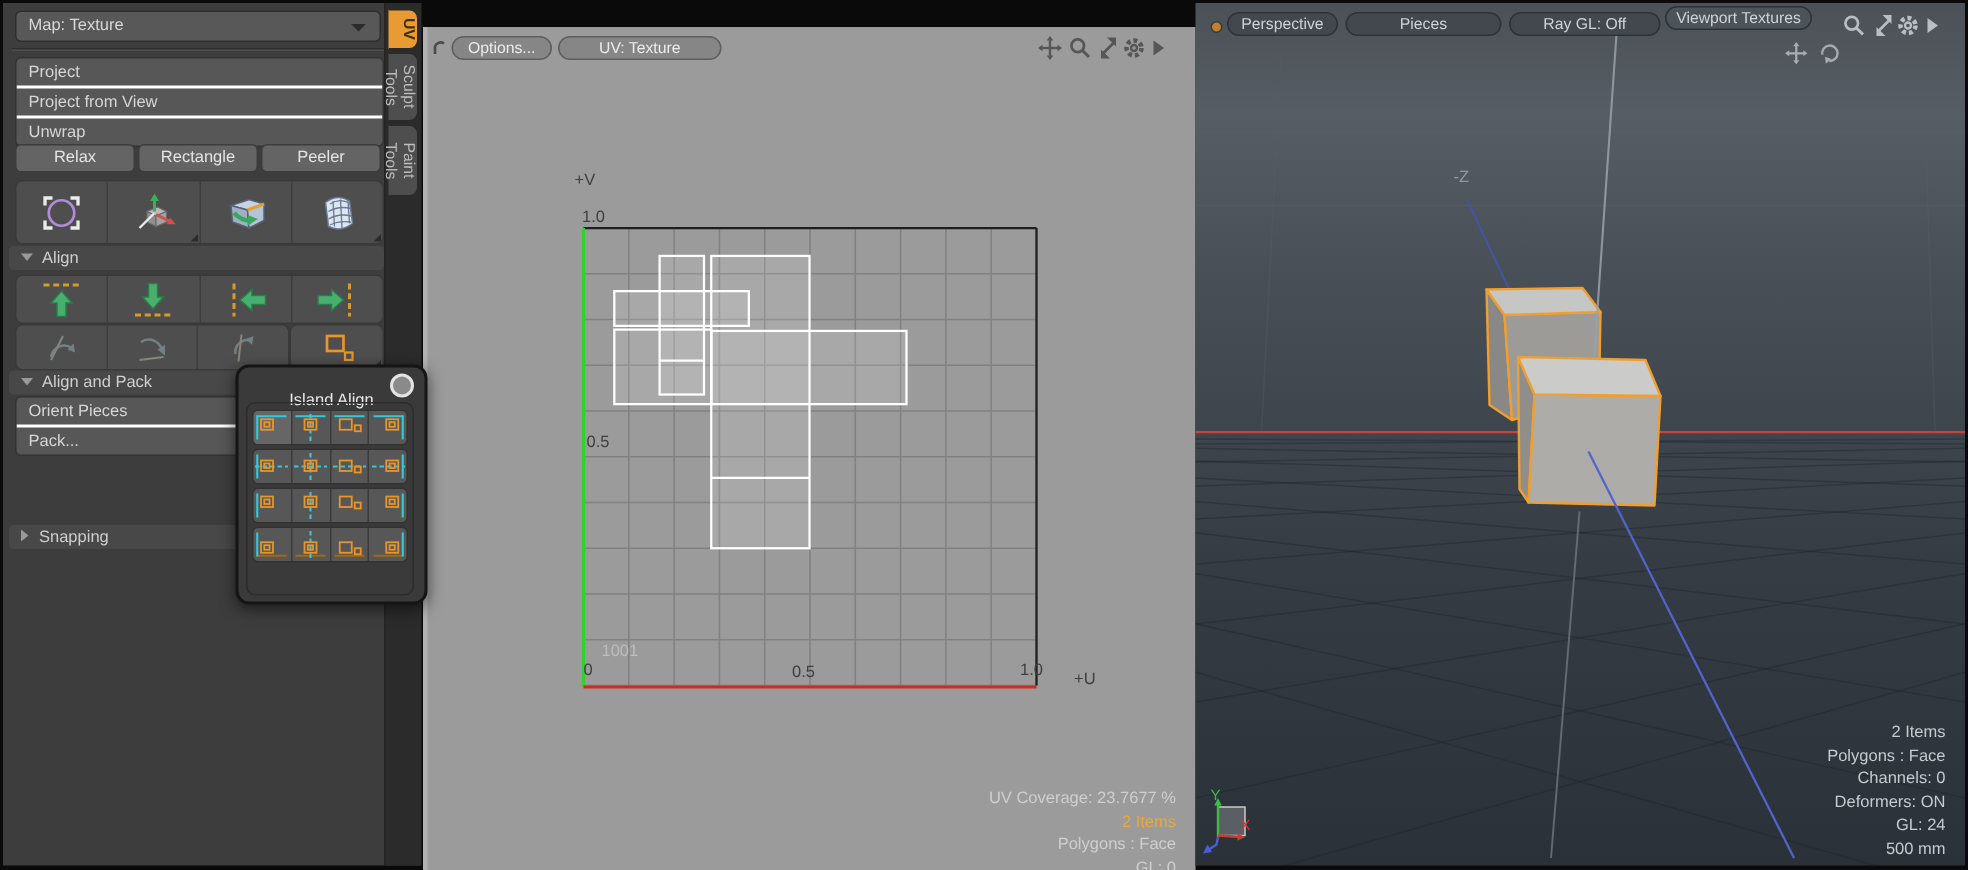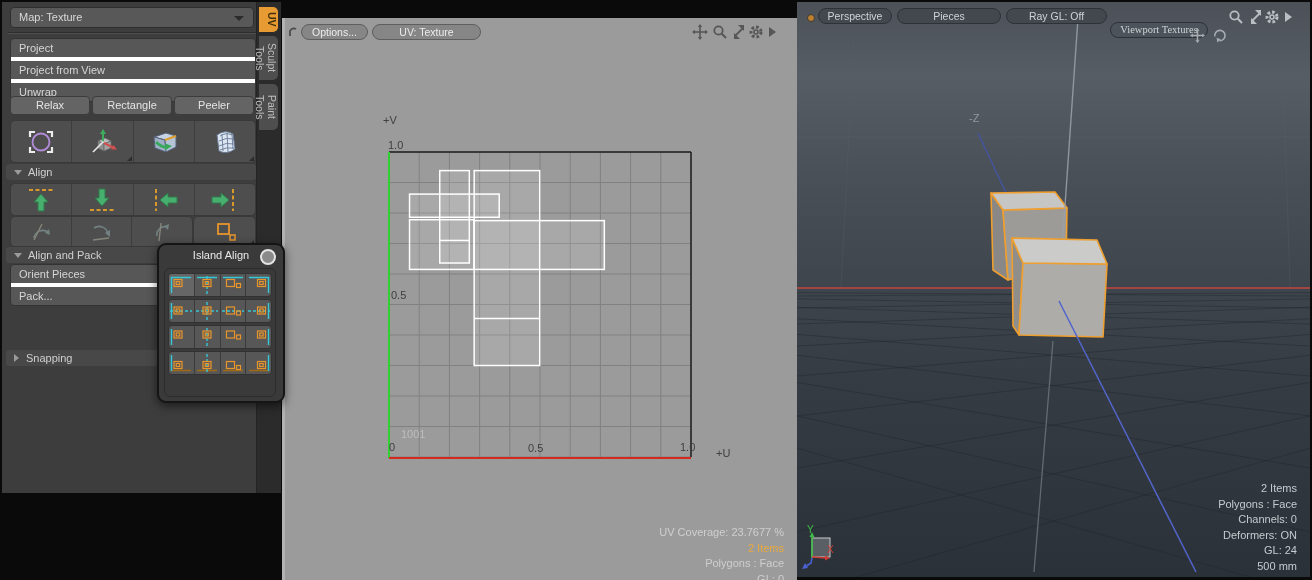--- a/index.html
+++ b/index.html
@@ -1,53 +1,53 @@
 <!DOCTYPE html>
 <html><head>
 <meta charset="utf-8">
 <style>
   html,body{margin:0;padding:0;background:#000;}
   #app{position:relative;width:1312px;height:580px;background:#0a0a0a;overflow:hidden;
        font-family:"Liberation Sans","DejaVu Sans",sans-serif;font-size:11px;
        -webkit-font-smoothing:antialiased;}
   .abs{position:absolute;}
   
-  #left-panel{left:2px;top:2px;width:278px;height:491px;background:#3d3d3d;}
+  #left-panel{left:2px;top:2px;width:278px;height:575px;background:#3d3d3d;}
   #tab-strip{position:absolute;left:254px;top:0;width:24px;height:100%;background:#2b2b2b;border-left:1px solid #242424;}
   .vtab{position:absolute;left:2px;width:20px;writing-mode:vertical-rl;text-align:center;
         background:#4e4e4e;color:#bdbdbd;border:1px solid #2a2a2a;border-left:none;
         border-radius:0 6px 6px 0;font-size:10.5px;padding:4px 0;box-sizing:border-box;cursor:pointer;}
   .vtab.active{background:#e89b33;color:#41300a;font-weight:bold;}
   .dropdown{left:8px;top:5px;width:244px;height:21px;background:#585858;border:1px solid #2e2e2e;
         border-radius:4px;box-sizing:border-box;color:#d8d8d8;line-height:19px;padding-left:8px;}
   .dd-arrow{position:absolute;right:9px;top:8px;width:0;height:0;border-left:5px solid transparent;
         border-right:5px solid transparent;border-top:5px solid #2b2b2b;}
   .groove{left:6px;top:30px;width:248px;height:0;border-top:1px solid #2d2d2d;border-bottom:1px solid #4f4f4f;}
   .cmd-group{left:8px;top:36px;width:244px;background:#575757;border:1px solid #333;border-radius:4px;overflow:hidden;}
-  .cmd-item{height:18px;line-height:18px;padding-left:8px;color:#d6d6d6;border-top:4px solid #ffffff;cursor:pointer;}
+  .cmd-item{height:18px;line-height:18px;padding-left:8px;color:#d6d6d6;border-top:2px solid #ffffff;cursor:pointer;}
   .cmd-item:first-child{border-top:none;}
   .btn-row{left:8px;top:94px;width:244px;height:19px;display:flex;gap:2px;}
   .btn-row .pbtn{flex:1;background:#646464;border:1px solid #3c3c3c;border-radius:4px;color:#e4e4e4;
         text-align:center;line-height:17px;cursor:pointer;}
   .cellrow{display:flex;background:#4e4e4e;border:1px solid #393939;border-radius:5px;overflow:hidden;}
   .cellrow .cell{flex:1;border-left:1px solid #3d3d3d;display:flex;align-items:center;justify-content:center;
         position:relative;cursor:pointer;}
   .cellrow .cell:first-child{border-left:none;}
   .flyout{position:absolute;right:1px;bottom:1px;width:0;height:0;border-left:5px solid transparent;
         border-bottom:5px solid #2c2c2c;}
   .sec-head{left:4px;width:250px;height:16px;background:#484848;border-radius:3px;color:#cfcfcf;
         line-height:16px;padding-left:8px;box-sizing:border-box;cursor:pointer;}
   .tri-down{display:inline-block;width:0;height:0;border-left:4px solid transparent;border-right:4px solid transparent;
         border-top:5px solid #9a9a9a;margin-right:6px;vertical-align:1px;}
   .tri-right{display:inline-block;width:0;height:0;border-top:4px solid transparent;border-bottom:4px solid transparent;
         border-left:5px solid #9a9a9a;margin-right:7px;}
   
   #island-popup{left:155px;top:241px;width:124px;height:156px;background:#3a3a3a;border:2px solid #151515;
         border-radius:9px;z-index:20;box-shadow:0 3px 10px rgba(0,0,0,.55);}
-  #island-popup .title{position:absolute;left:0;top:4px;width:100%;text-align:center;color:#e8e8e8;}
+  #island-popup .title{position:absolute;left:0;top:16px;width:100%;text-align:center;color:#e8e8e8;}
   #island-popup .radio{position:absolute;right:7px;top:4px;width:12px;height:12px;border-radius:50%;
         border:2px solid #e3e3e3;background:#8a8a8a;cursor:pointer;}
   #ia-well{position:absolute;left:5px;top:23px;width:110px;height:127px;border:1px solid #2c2c2c;border-radius:6px;}
   .ia-row{position:absolute;left:3px;width:102px;height:22px;display:flex;background:#575757;
         border:1px solid #323232;border-radius:4px;overflow:hidden;}
   .ia-cell{flex:1;border-left:1px solid #3b3b3b;display:flex;align-items:center;justify-content:center;cursor:pointer;}
   .ia-cell:first-child{border-left:none;}
   .ia-cell.sel{background:#666;}
   
   #uv-pane{left:282px;top:18px;width:515px;height:575px;background:#9b9b9b;}
@@ -500,21 +500,21 @@
         <polygon points="5,567 11,566 8,561" fill="#4a5fd0"></polygon>
         <text x="10" y="531" fill="#3dbb44" font-size="10" font-family="Liberation Sans, sans-serif">Y</text>
         <text x="30" y="551" fill="#cc3b33" font-size="10" font-family="Liberation Sans, sans-serif">X</text>
       </g>
     </svg>
 
     <span class="led" style="left:10px;top:12px;"></span>
     <div class="pill dark" style="left:21px;top:6px;width:74px;">Perspective</div>
     <div class="pill dark" style="left:100px;top:6px;width:104px;">Pieces</div>
     <div class="pill dark" style="left:209px;top:6px;width:101px;">Ray GL: Off</div>
-    <div class="pill dark darker-lit" style="left:313px;top:20px;width:98px;font-family:Liberation Serif, serif;">Viewport Textures</div>
+    <div class="pill dark darker-lit" style="left:313px;top:2px;width:98px;">Viewport Textures</div>
 
     <svg class="hicon" style="left:431px;top:7px;" width="16" height="16" viewBox="0 0 16 16">
       <circle cx="6.5" cy="6.5" r="4.2" fill="none" stroke="#b9bec3" stroke-width="1.8"></circle>
         <line x1="9.8" y1="9.8" x2="14" y2="14" stroke="#b9bec3" stroke-width="2"></line>
     </svg>
     <svg class="hicon" style="left:451px;top:7px;" width="16" height="16" viewBox="0 0 16 16">
       <line x1="4" y1="12" x2="12" y2="4" stroke="#b9bec3" stroke-width="1.8"></line>
       <polygon points="13,1 13,7 7,1" fill="#b9bec3"></polygon>
         <polygon points="3,15 3,9 9,15" fill="#b9bec3"></polygon>
     </svg>

